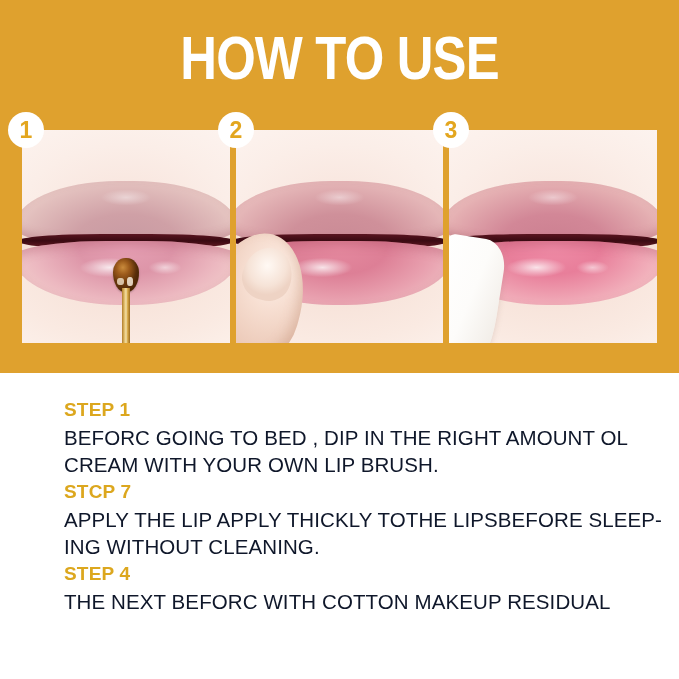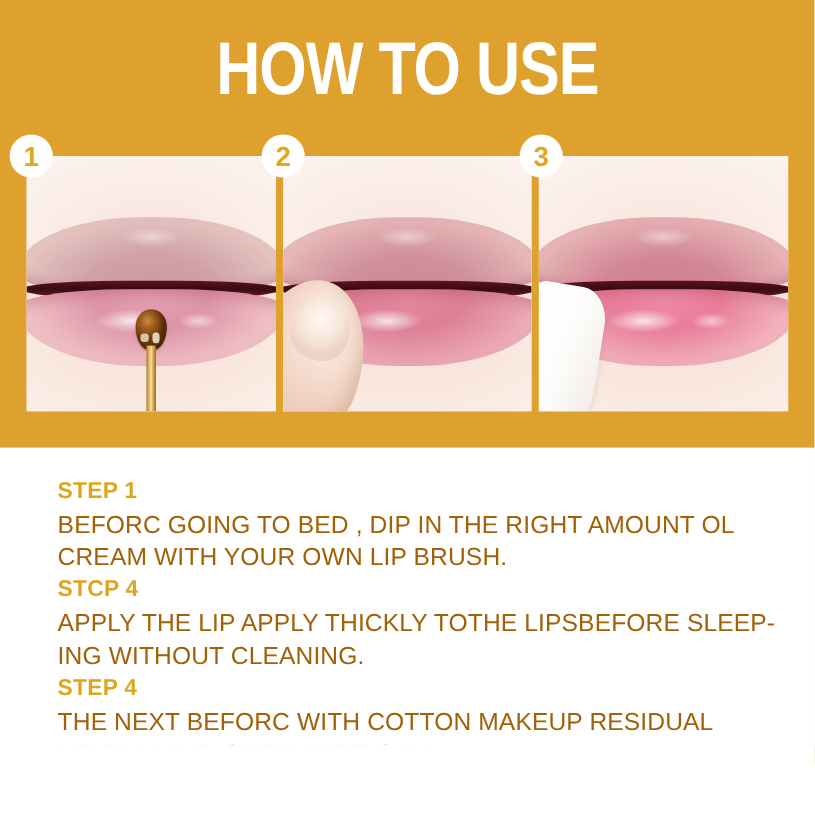--- a/index.html
+++ b/index.html
@@ -270,34 +270,34 @@
     text-align: center;
     z-index: 5;
   }
   .badge-1 { left: 8px;   top: 112px; }
   .badge-2 { left: 218px; top: 112px; }
   .badge-3 { left: 433px; top: 112px; }
 
   
   .instructions {
     position: absolute;
-    left: 48px;
+    left: 64px;
     top: 396px;
     width: 600px;
   }
   .step-head {
     color: #dca71e;
     font-family: "Liberation Sans", sans-serif;
     font-weight: bold;
     font-size: 19px;
     line-height: 28px;
     letter-spacing: .2px;
   }
   .step-body {
-    color: #a16207;
+    color: #0f172a;
     font-family: "Liberation Sans", sans-serif;
     font-weight: normal;
     font-size: 20.5px;
     line-height: 27px;
     letter-spacing: .1px;
     white-space: pre-line;
   }
 </style>
 </head>
 <body>
@@ -358,21 +358,21 @@
   <div class="badge badge-1">1</div>
   <div class="badge badge-2">2</div>
   <div class="badge badge-3">3</div>
 
   <div class="instructions">
 
     <div class="step-head">STEP 1</div>
     <div class="step-body">BEFORC GOING TO BED , DIP IN THE RIGHT AMOUNT OL
 CREAM WITH YOUR OWN LIP BRUSH.</div>
 
-    <div class="step-head">STCP 4</div>
+    <div class="step-head">STCP 7</div>
     <div class="step-body">APPLY THE LIP APPLY THICKLY TOTHE LIPSBEFORE SLEEP-
 ING WITHOUT CLEANING.</div>
 
     <div class="step-head">STEP 4</div>
     <div class="step-body">THE NEXT BEFORC WITH COTTON MAKEUP RESIDUAL
 LIP FILM AND CUTIN WIPE CAN.</div>
 
   </div>
 
 </div>

